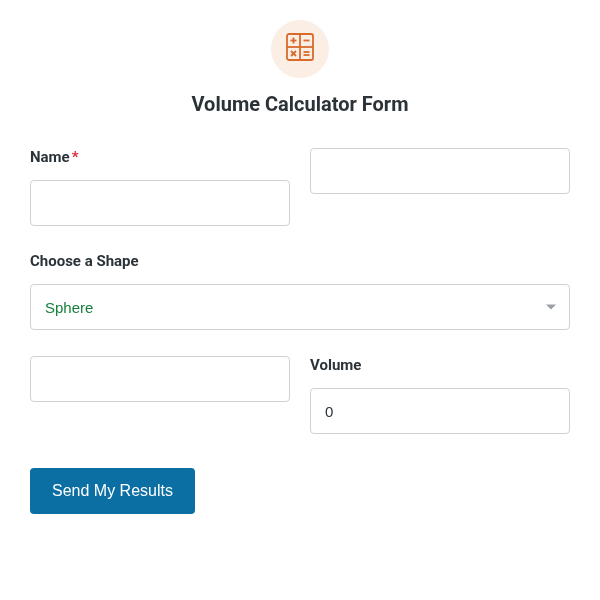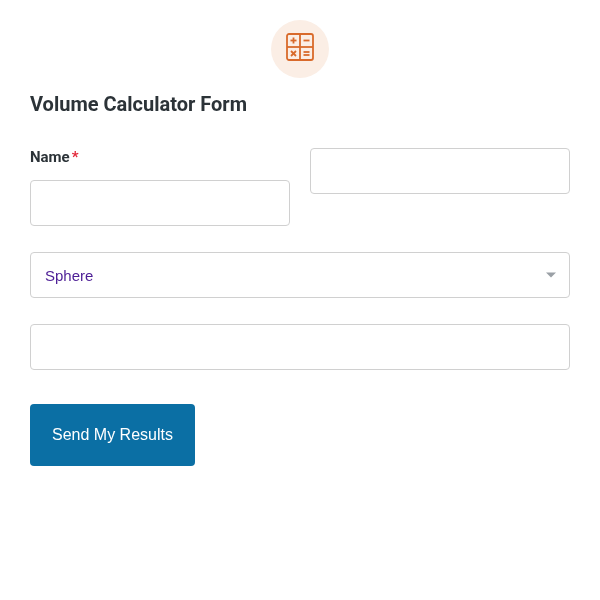--- a/index.html
+++ b/index.html
@@ -15,20 +15,21 @@
     width: 58px;
     height: 58px;
     border-radius: 50%;
     background: #fbeee5;
     display: flex;
     align-items: center;
     justify-content: center;
     margin: 0 auto 14px auto;
   }
   .form-title {
+    text-align: center;
     font-size: 20px;
     font-weight: 700;
     color: #2c3338;
     margin-bottom: 32px;
   }
   .row {
     display: flex;
     gap: 20px;
     margin-bottom: 26px;
   }
@@ -56,40 +57,40 @@
     background: #fff;
   }
   .select-wrap {
     position: relative;
     width: 100%;
   }
   .select {
     appearance: none;
     -webkit-appearance: none;
     padding-right: 38px;
-    color: #4c1d95;
+    color: #15803d;
   }
   .select-caret {
     position: absolute;
     right: 14px;
     top: 50%;
     transform: translateY(-50%);
     pointer-events: none;
     width: 0;
     height: 0;
     border-left: 5px solid transparent;
     border-right: 5px solid transparent;
     border-top: 5px solid #9aa0a6;
   }
   .submit-btn {
     background: #0b6fa4;
     color: #ffffff;
     border: none;
     border-radius: 4px;
-    padding: 22px 22px;
+    padding: 14px 22px;
     font-size: 16px;
     font-weight: 500;
     cursor: pointer;
     margin-top: 8px;
   }
 </style>
 </head>
 <body>
 
 
@@ -120,31 +121,36 @@
     </label>
     <input type="text" class="input" value="" style="">
   </div>
   <div class="field">
     <input type="text" class="input" value="" style="">
   </div>
 </div>
 
 <div class="row">
   <div class="field full">
+    <label class="label">Choose a Shape</label>
     <div class="select-wrap">
       <select class="select">
         <option>Sphere</option>
       </select>
       <span class="select-caret"></span>
     </div>
   </div>
 </div>
 
 <div class="row">
   <div class="field">
     <input type="text" class="input" value="" style="">
   </div>
+  <div class="field">
+    <label class="label">Volume</label>
+    <input type="text" class="input" value="0" style="">
+  </div>
 </div>
 
 <button class="submit-btn">Send My Results</button>
 
 
 
 
 </body></html>

